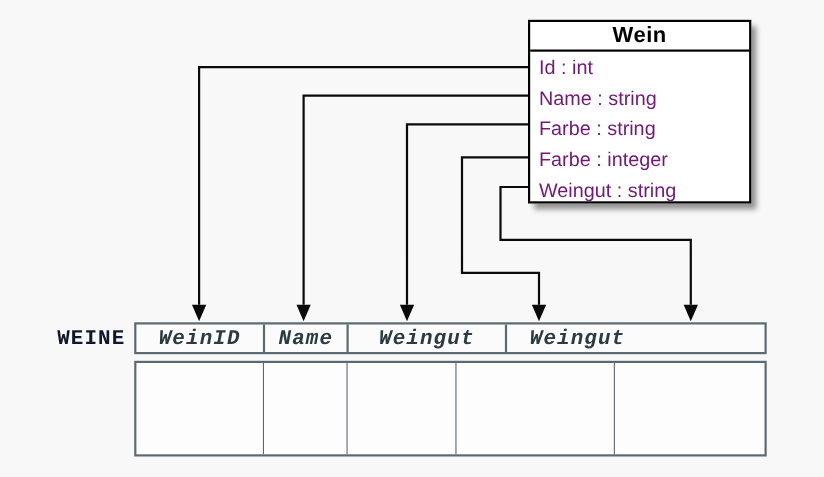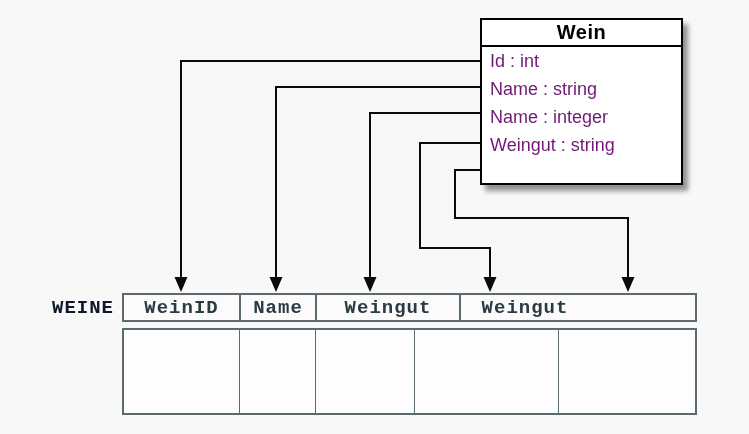--- a/index.html
+++ b/index.html
@@ -93,20 +93,21 @@
     display: flex;
     align-items: center;
     justify-content: center;
     font-family: "Liberation Mono", monospace;
     font-weight: bold;
     font-size: 19px;
     letter-spacing: 1px;
     color: #2c3b42;
     overflow: hidden;
     white-space: nowrap;
+    font-style: italic;
   }
   .db-header .cell + .cell { border-left: 2px solid #5b6a71; }
 
   .db-body {
     position: absolute;
     left: 122px; top: 328px;
     width: 575px; height: 87px;
     box-sizing: border-box;
     display: flex;
     border: 2px solid #5b6a71;
@@ -143,21 +144,22 @@
 
     <polyline points="482,170 455,170 455,218 628,218 628,277"></polyline>
     <polygon points="621.5,277 634.5,277 628,292"></polygon>
   </svg>
 
   <div class="class-box">
     <div class="class-title">Wein</div>
     <div class="class-attrs">
       <div class="attr-row">Id : int</div>
       <div class="attr-row">Name : string</div>
-      <div class="attr-row">Name : integer</div>
+      <div class="attr-row">Farbe : string</div>
+      <div class="attr-row">Farbe : integer</div>
       <div class="attr-row">Weingut : string</div>
     </div>
   </div>
 
   <div class="table-label">WEINE</div>
 
   <div class="db-header">
     <div class="cell w1">WeinID</div>
     <div class="cell w2">Name</div>
     <div class="cell w4">Weingut</div>

